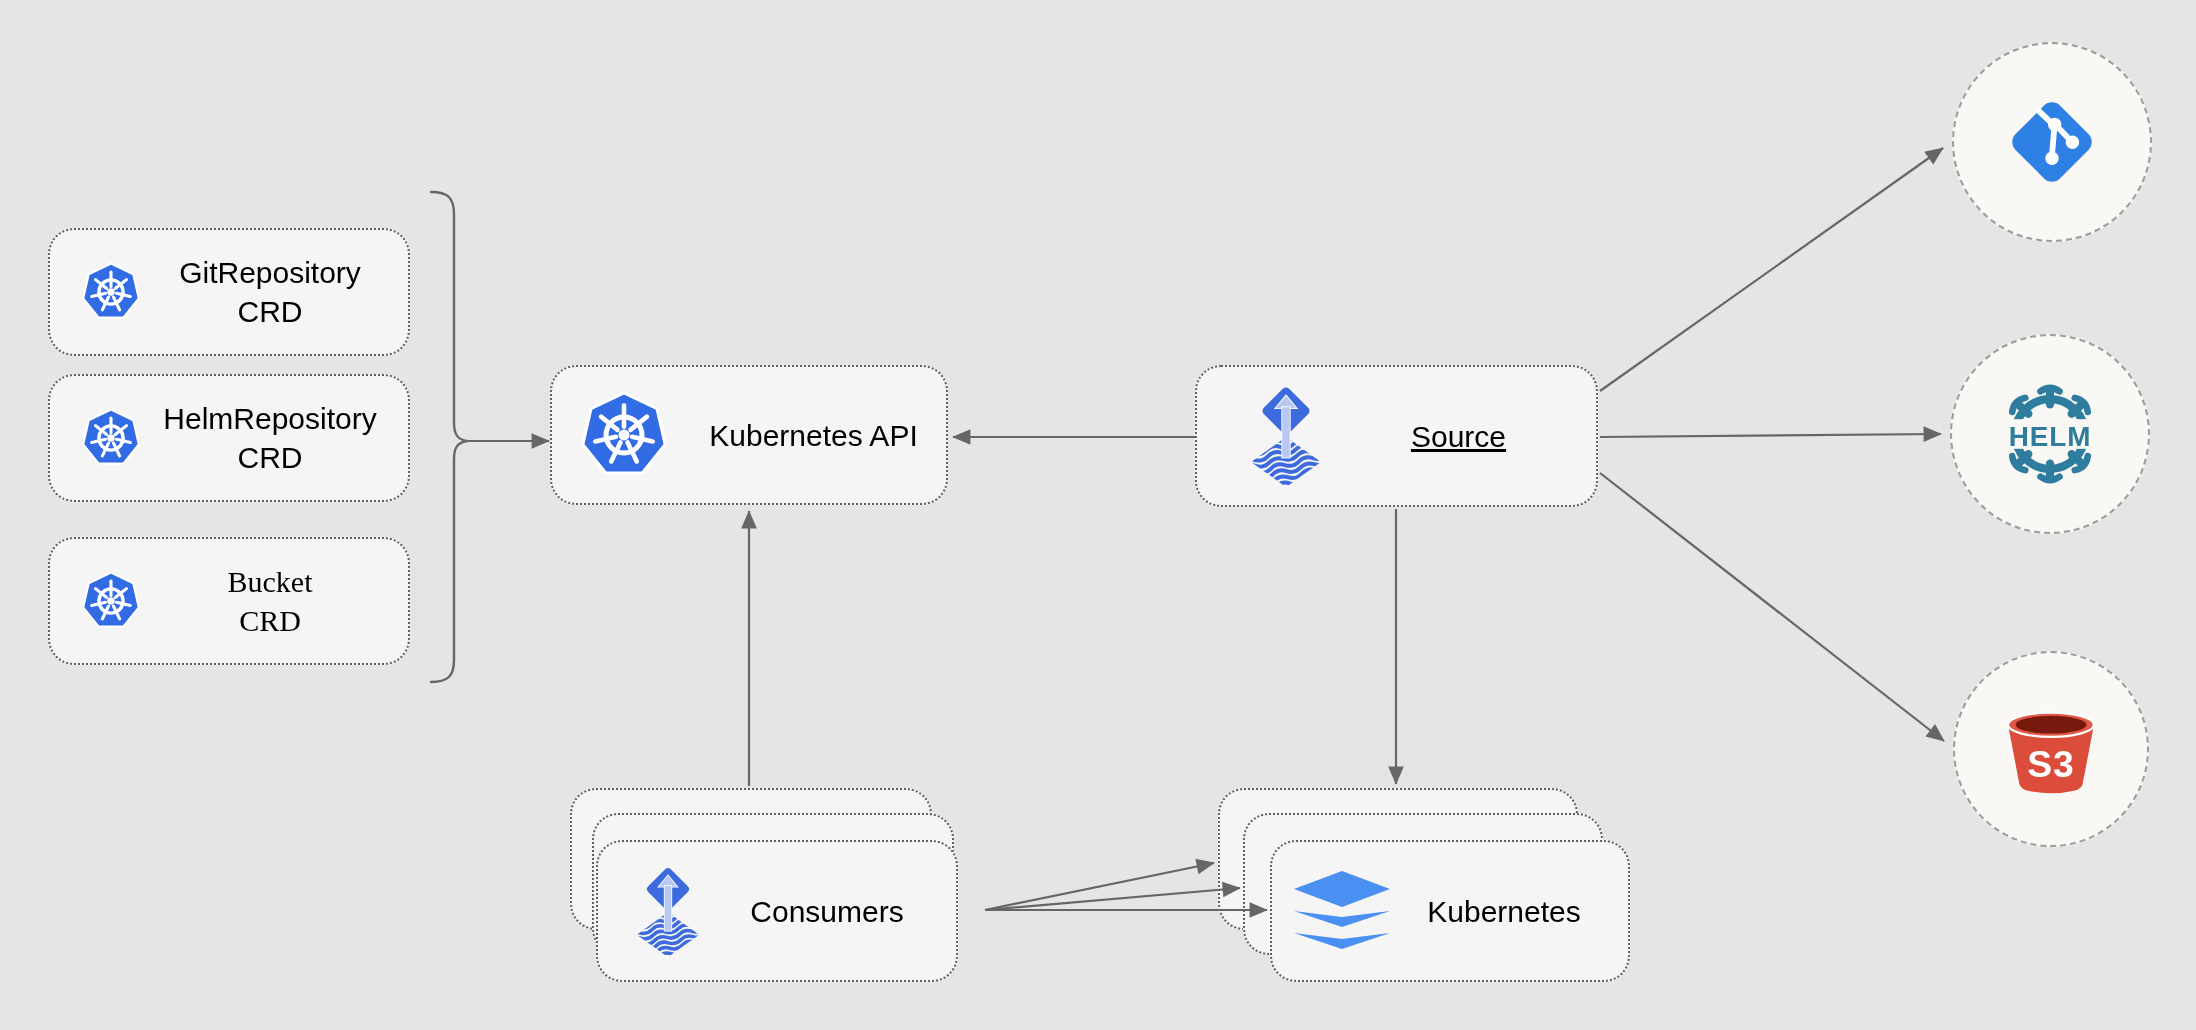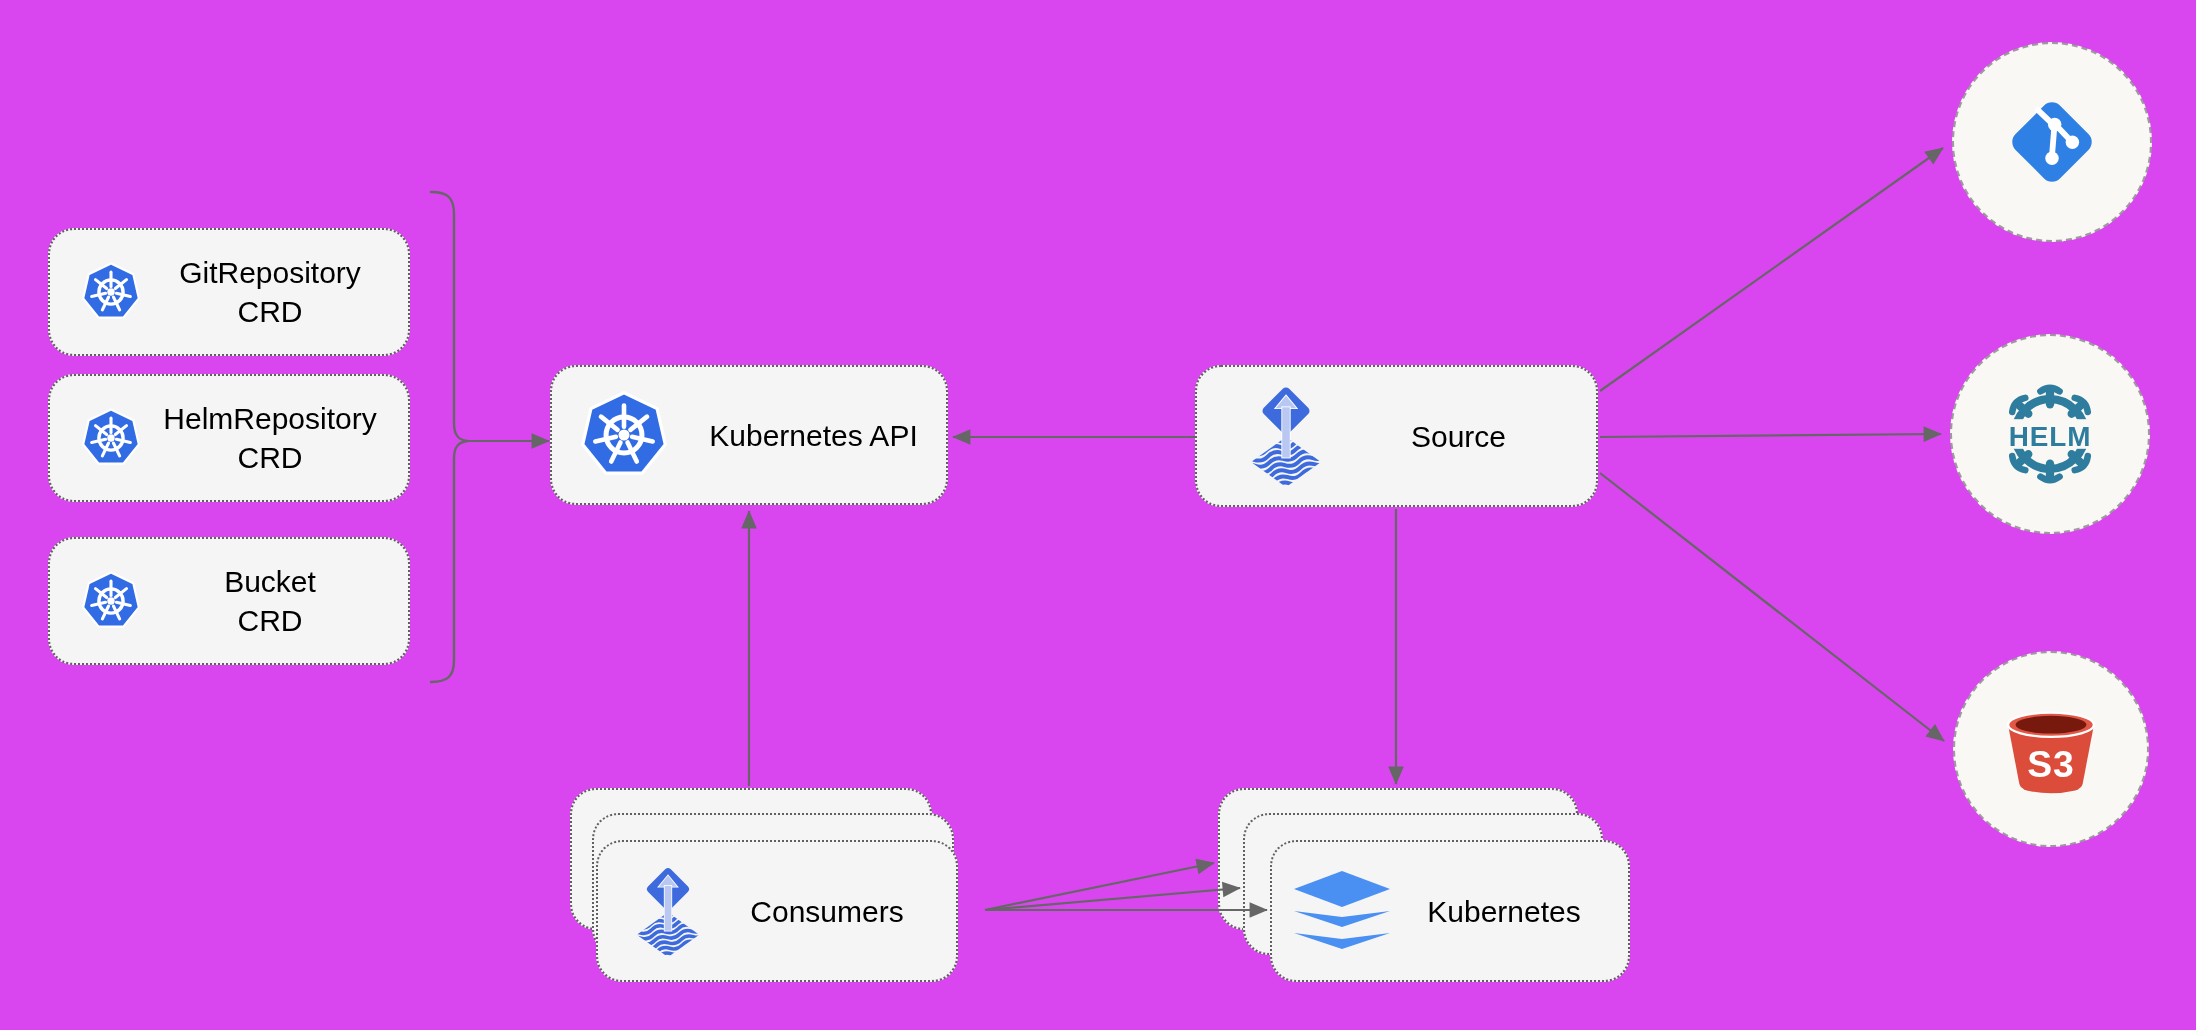--- a/index.html
+++ b/index.html
@@ -1,19 +1,19 @@
 <!DOCTYPE html>
 <html><head>
 <meta charset="utf-8">
 <style>
   html,body{margin:0;padding:0;background:#ffffff;}
   #canvas{
     position:relative;
     width:2196px;height:1030px;
-    background:#d946ef;
+    background:#e5e5e5;
     font-family:"Liberation Sans",sans-serif;
     overflow:hidden;
   }
   .node{
     position:absolute;
     background:#F5F5F5;
     border:2px dotted #606060;
     border-radius:26px;
     box-sizing:border-box;
     display:flex;
@@ -46,21 +46,21 @@
     justify-content:center;
   }
   #edges{
     position:absolute;
     left:0;top:0;
     pointer-events:none;
     z-index:10;
   }
   .pad30{padding-left:30px;}
   .pad26{padding-left:26px;}
-  .pad44{padding-left:44px;}
+  .pad44{padding-left:44px;text-decoration:underline;}
   .pad22{padding-left:22px;}
 </style>
 </head>
 <body>
 
 <div id="canvas">
 
   <svg id="edges" width="2196" height="1030" viewBox="0 0 2196 1030">
     <defs>
       <marker id="arrowhead" viewBox="0 0 12 12" refX="11" refY="6" markerWidth="9.5" markerHeight="9.5" orient="auto-start-reverse">
@@ -183,21 +183,21 @@
   <div class="node pad30" style="left:48px;top:374px;width:362px;height:128px;">
     <svg class="icon" width="62" height="62" viewBox="0 0 100 100">
         <use href="#sym-k8s"></use>
       </svg>
     <div class="label">
       <div>HelmRepository</div>
       <div>CRD</div>
     </div>
   </div>
 
-  <div class="node pad30" style="left:48px;top:537px;width:362px;height:128px;">
+  <div class="node pad30" style="left:48px;top:537px;width:362px;height:128px;font-family:Liberation Serif, serif;">
     <svg class="icon" width="62" height="62" viewBox="0 0 100 100">
         <use href="#sym-k8s"></use>
       </svg>
     <div class="label">
       <div>Bucket</div>
       <div>CRD</div>
     </div>
   </div>
 
   <div class="node pad26" style="left:550px;top:365px;width:398px;height:140px;gap:21px;">

